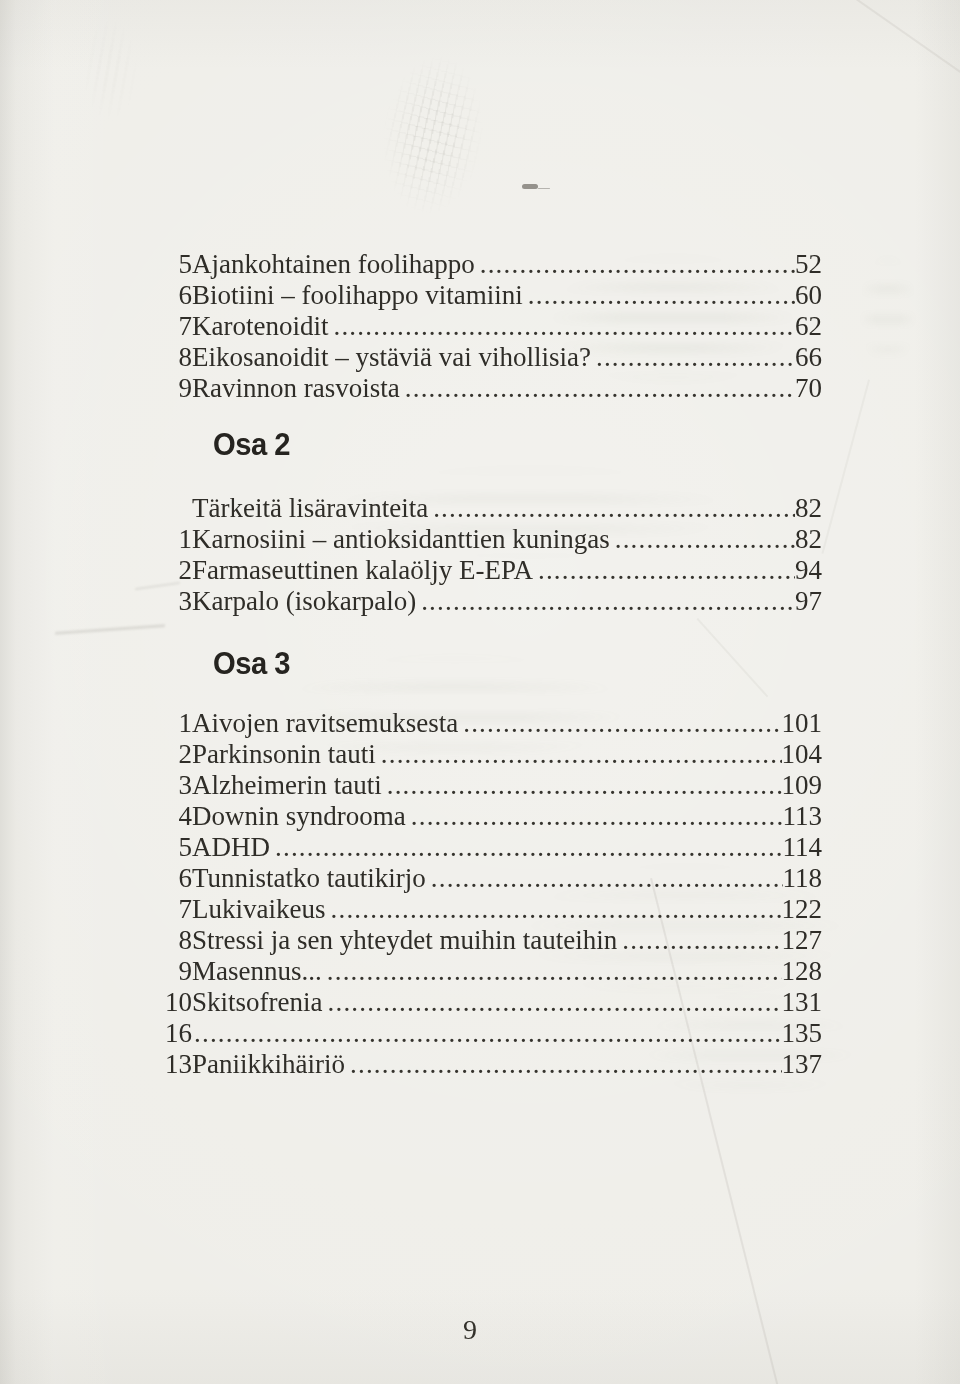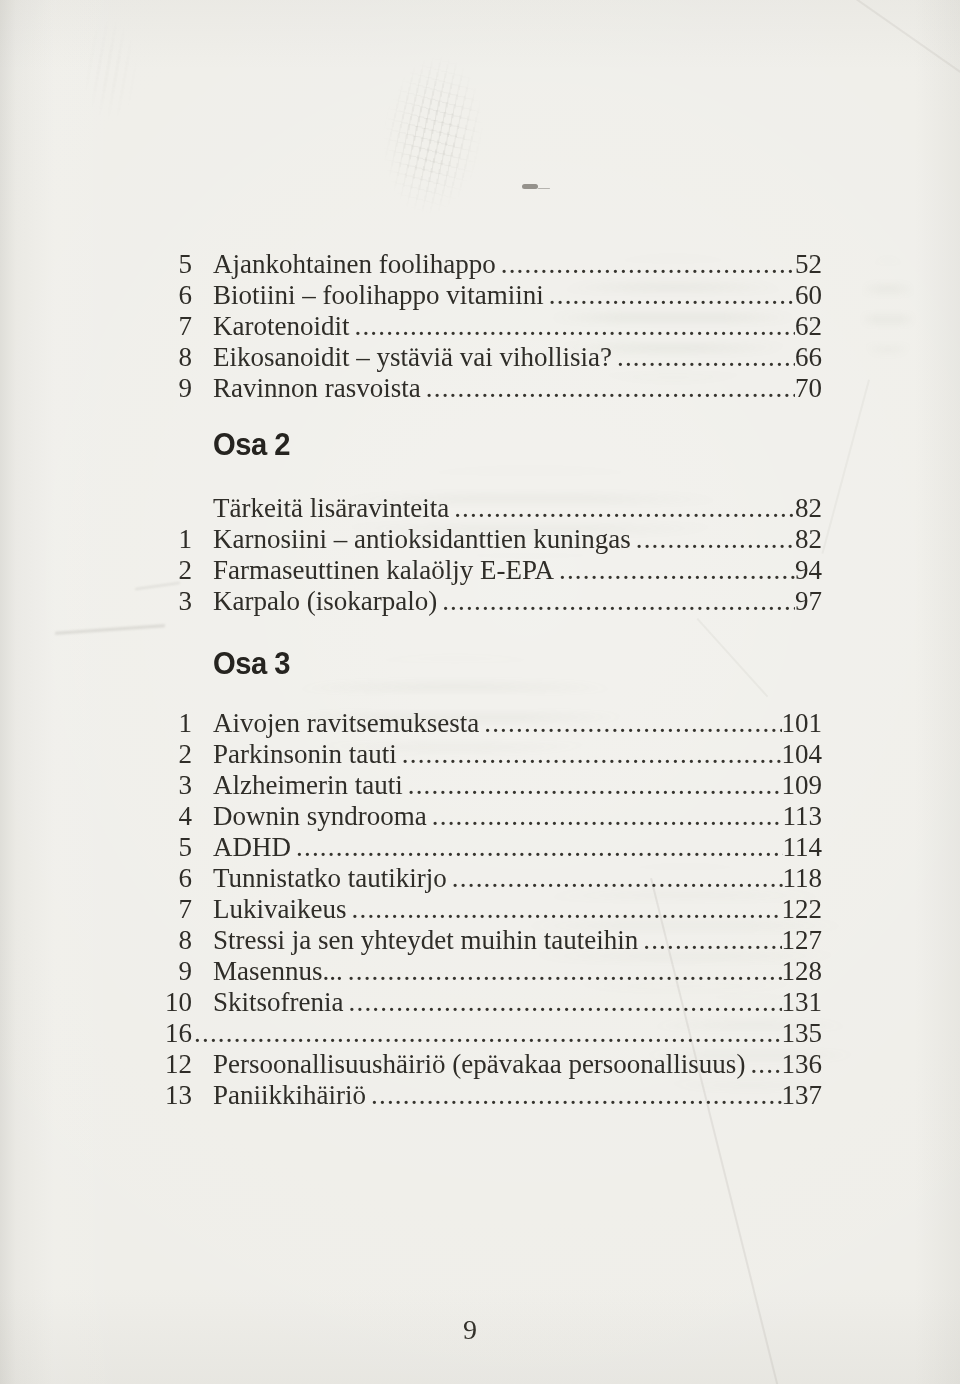--- a/index.html
+++ b/index.html
@@ -10,21 +10,21 @@
       linear-gradient(90deg, rgba(100,98,90,.12) 0px, rgba(100,98,90,.04) 16px, rgba(255,255,255,.06) 55px, rgba(120,118,110,0) 135px),
       linear-gradient(270deg, rgba(120,118,108,.07) 0px, rgba(120,118,108,0) 45px),
       radial-gradient(120% 90% at 55% 42%, rgba(255,255,255,.22), rgba(255,255,255,0) 70%),
       linear-gradient(180deg, rgba(130,128,118,.05) 0px, rgba(130,128,118,0) 70px, rgba(130,128,118,0) 93%, rgba(130,128,118,.07) 100%);
     font-family:"Liberation Serif","DejaVu Serif",serif;
     color:#2f2d28;
   }
   .toc{position:absolute;left:158px;top:249px;width:664px;}
   .row{display:flex;align-items:baseline;height:31px;font-size:27px;line-height:31px;white-space:nowrap;}
   .num{width:34px;text-align:right;flex:none;}
-  .title{margin-left:21px;flex:none;padding-right:3px;}
+  .title{flex:none;padding-right:3px;}
   .leader{flex:1 1 auto;overflow:hidden;padding:0 2px;letter-spacing:1.2px;color:#35332d;}
   .leader::after{content:"....................................................................................................";}
   .pg{flex:none;text-align:right;}
   .osa{
     font-family:"Liberation Sans","DejaVu Sans",sans-serif;font-weight:700;
     font-size:31px;line-height:34px;color:#262420;letter-spacing:-.5px;
     margin:24px 0 31px 55px;transform:scaleX(.94);transform-origin:left center;
   }
   .osa.osa3{margin:30px 0 27px 55px;}
   .pageno{position:absolute;left:440px;top:1314px;width:60px;text-align:center;font-size:28px;color:#33312b;}
@@ -211,26 +211,20 @@
     <span class="title">Skitsofrenia</span>
     <span class="leader"></span>
     <span class="pg">131</span>
   </div>
   <div class="row">
     <span class="num">16</span>
     <span class="leader"></span>
     <span class="pg">135</span>
   </div>
   <div class="row">
-    <span class="num">12</span>
-    <span class="title">Persoonallisuushäiriö (epävakaa persoonallisuus)</span>
-    <span class="leader"></span>
-    <span class="pg">136</span>
-  </div>
-  <div class="row">
     <span class="num">13</span>
     <span class="title">Paniikkihäiriö</span>
     <span class="leader"></span>
     <span class="pg">137</span>
   </div>
 
 </div>
 
 <div class="pageno">9</div>
 

